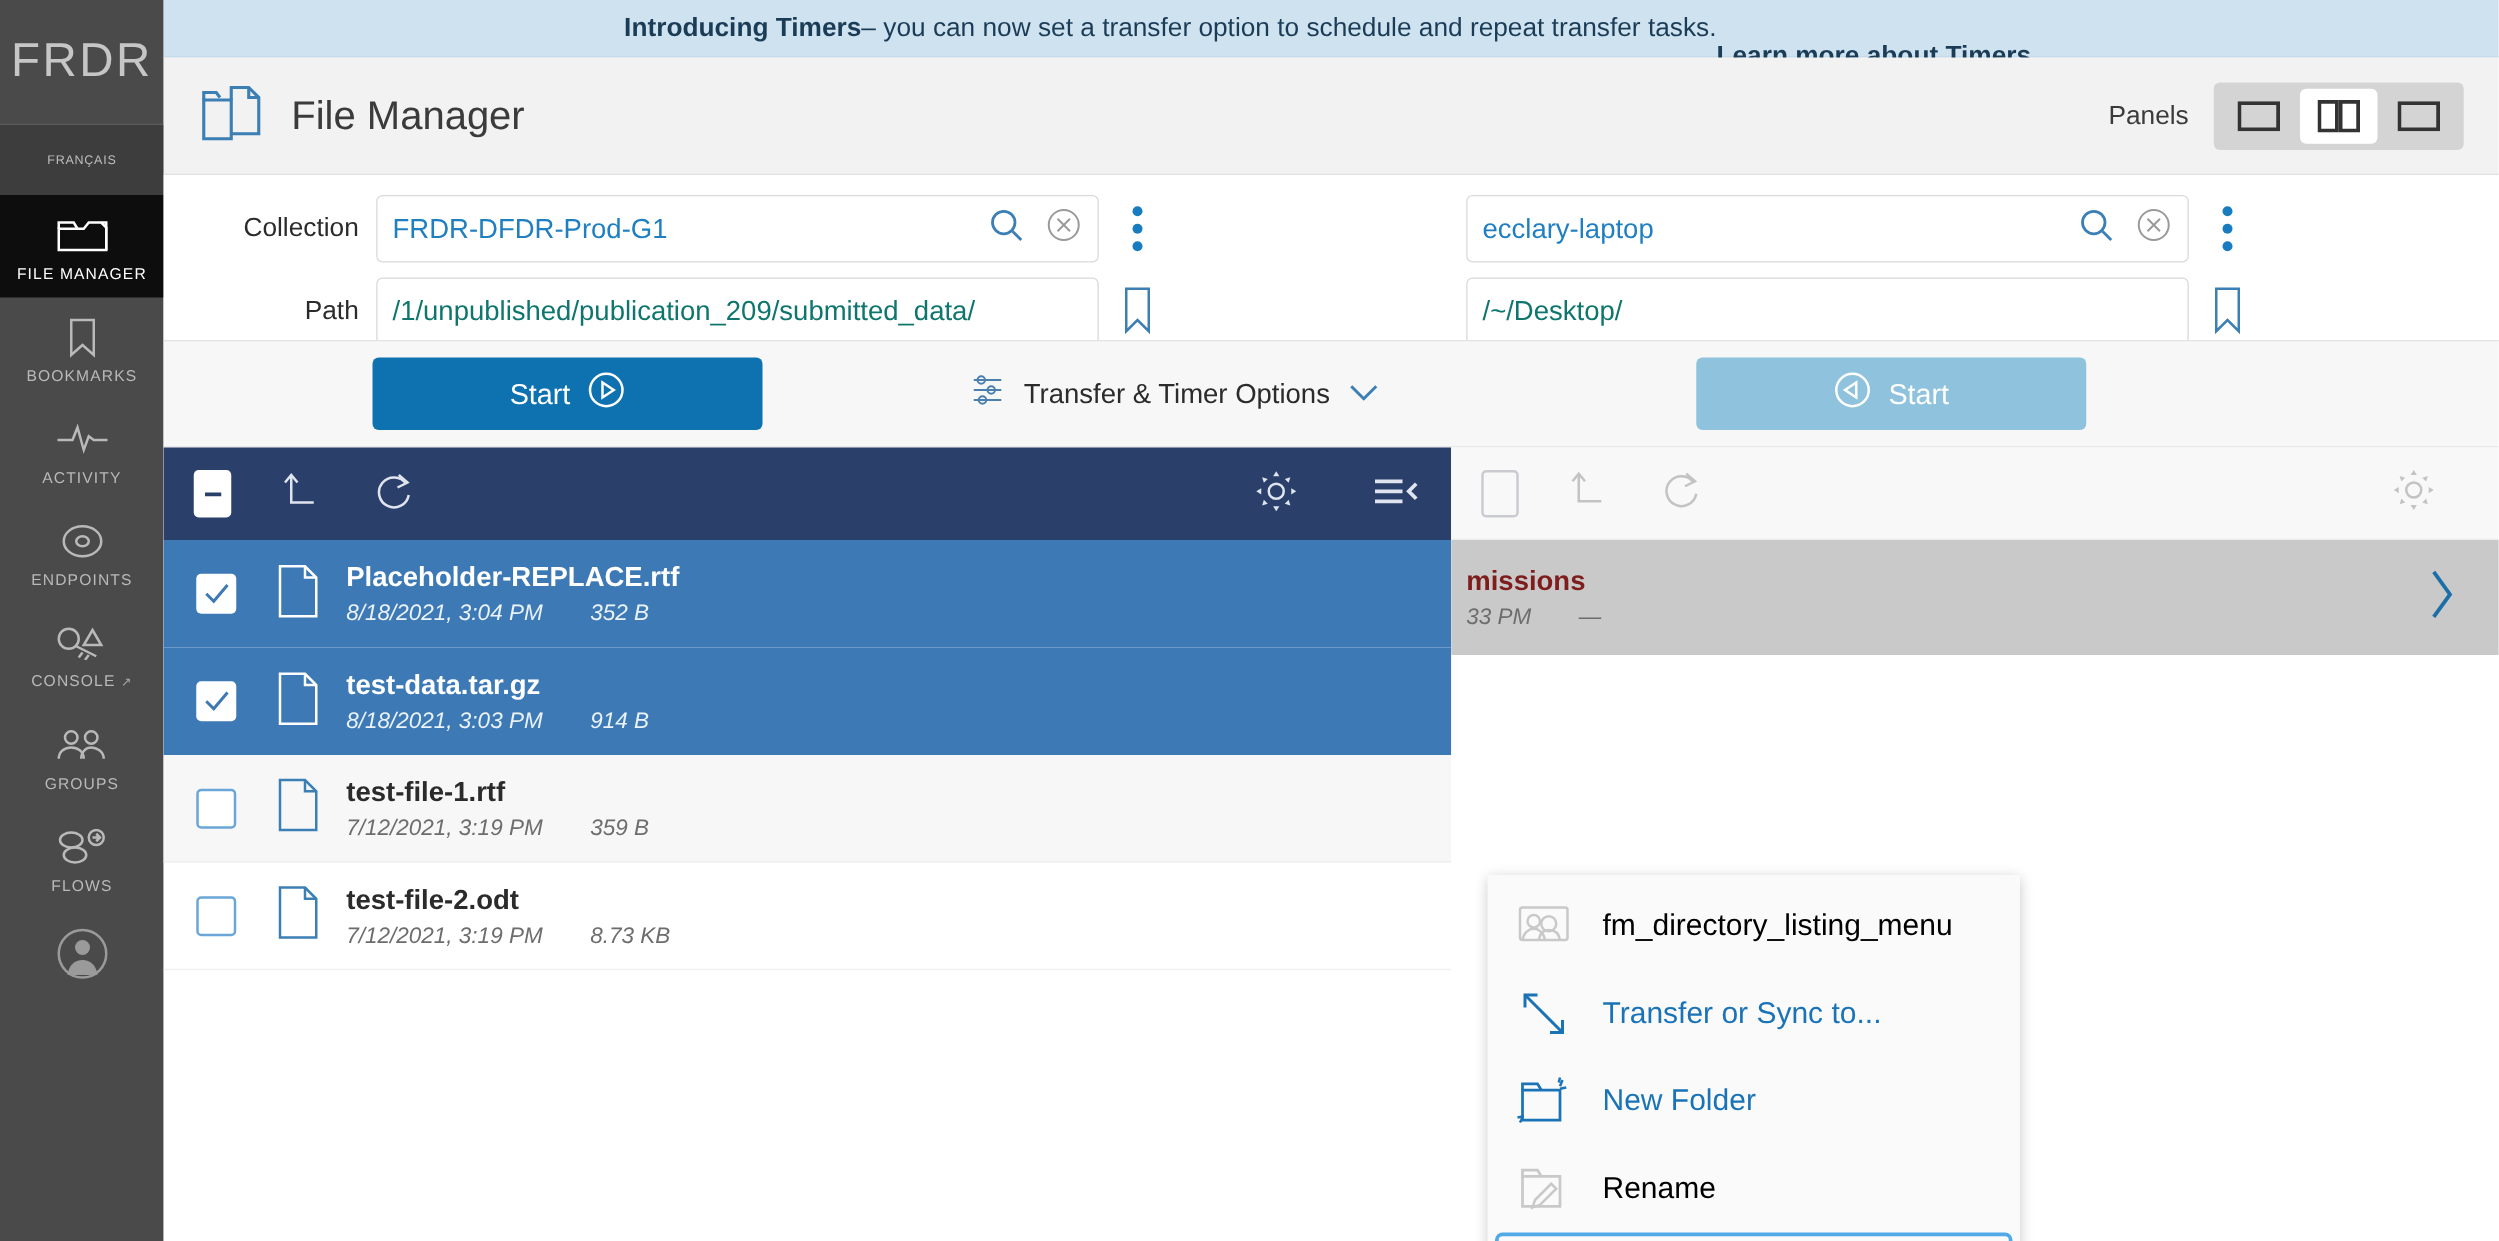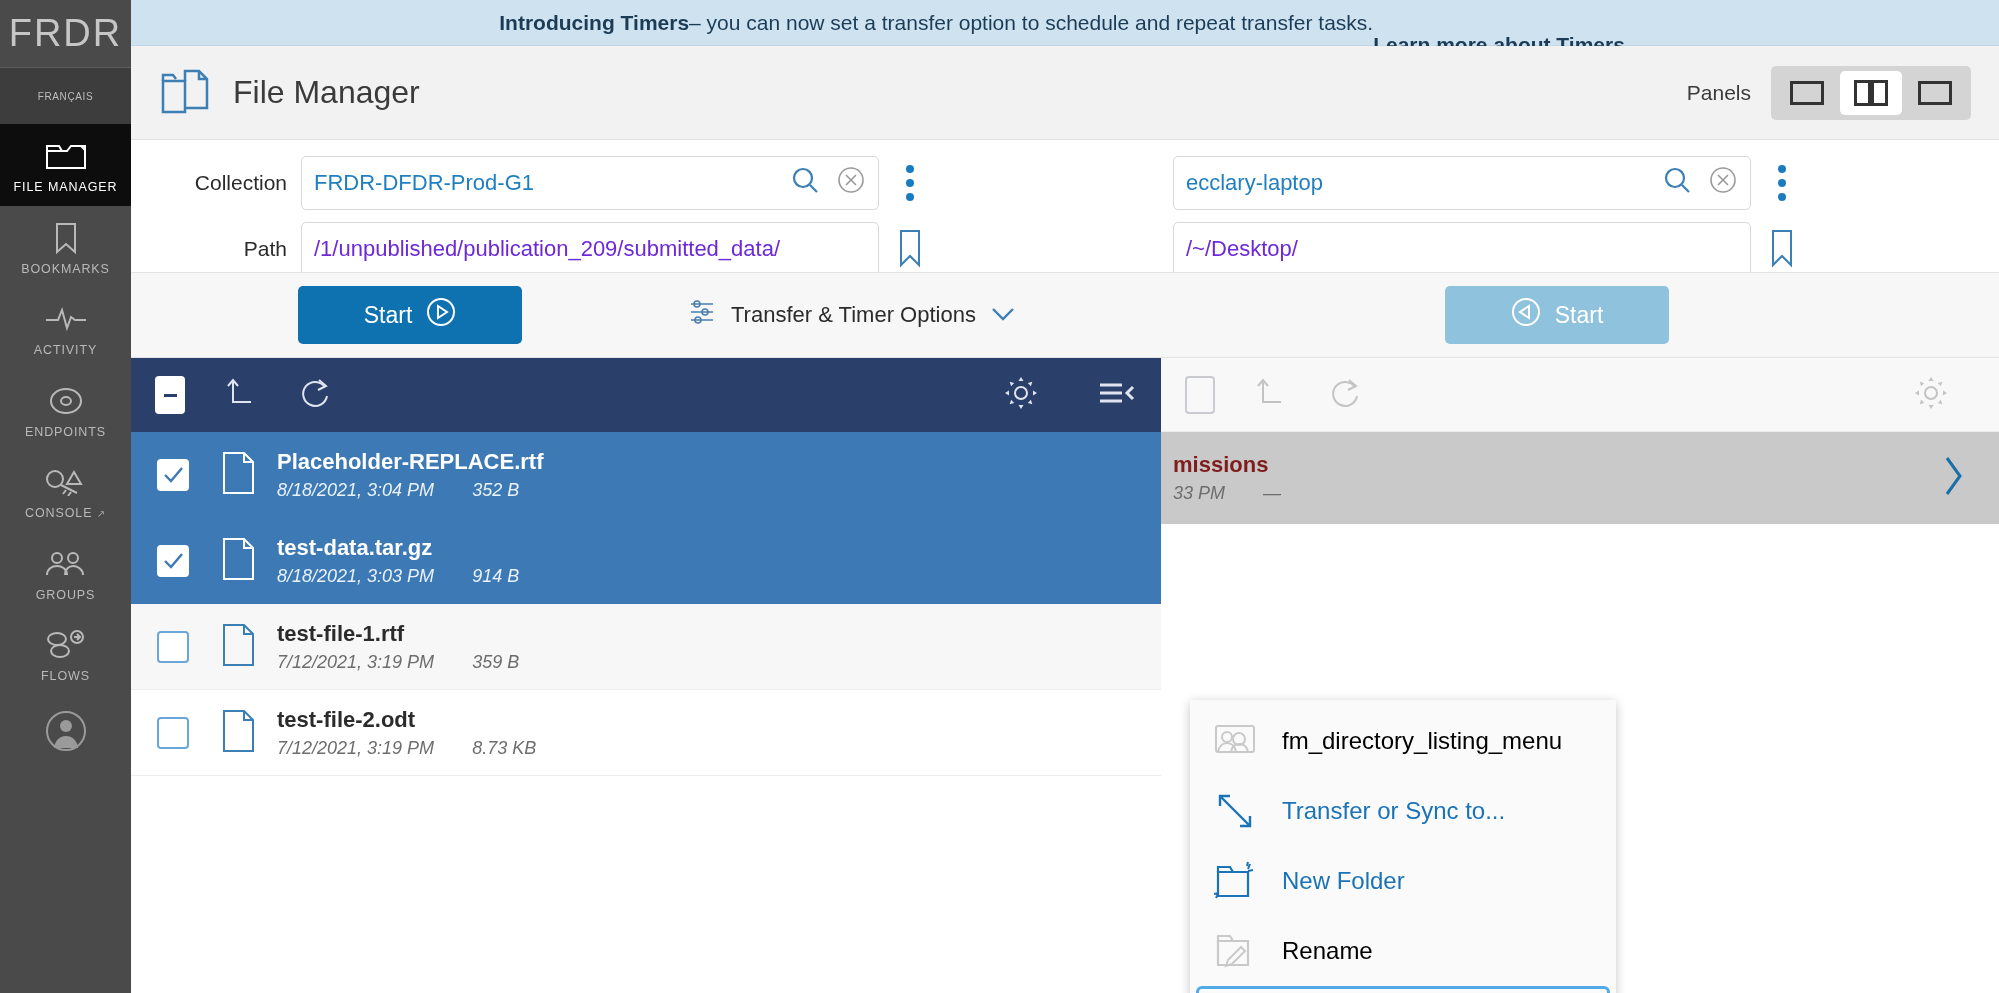--- a/index.html
+++ b/index.html
@@ -15,21 +15,21 @@
   .sidebar {
     width: 131px; height: 993px;
     background: #4a4a4a;
     flex: 0 0 131px;
     display: flex; flex-direction: column;
     align-items: center;
     color: #c9c9c9;
     position: relative;
   }
   .brand {
-    height: 68px; width: 100%;
+    height: 100px; width: 100%;
     display: flex; align-items: center; justify-content: center;
     font-size: 38px; letter-spacing: 2px;
     color: #c6c6c6; font-weight: 400;
     border-bottom: 1px solid #5d5d5d;
   }
   .lang {
     height: 56px; width: 100%;
     background: #3d3d3d;
     display: flex; align-items: center; justify-content: center;
     font-size: 10px; letter-spacing: 0.6px;
@@ -91,37 +91,37 @@
   .flabel { width: 170px; text-align: right; padding-right: 14px; font-size: 21px; color: #2b2b2b; }
   .finput {
     position: relative; height: 54px;
     border: 1px solid #d9d9d9; border-radius: 5px; background: #fff;
     display: flex; align-items: center; padding: 0 12px;
     font-size: 22px;
   }
   .finput.coll { width: 578px; }
   .finput.path { width: 578px; }
   .finput .val { color: #1f7fc0; }
-  .finput .val.dark { color: #6d28d9; }
+  .finput .val.dark { color: #0f766e; }
   .fin-icons { margin-left: auto; display: flex; align-items: center; gap: 16px; }
   .kebab { width: 42px; display: flex; flex-direction: column; align-items: center; gap: 6px; margin: 0 10px; }
   .kebab i { width: 8px; height: 8px; border-radius: 50%; background: #1a7cc0; display: block; }
   .bookmark-btn { width: 42px; display: flex; align-items: center; justify-content: center; margin: 0 10px; }
   .fright { display: flex; align-items: center; margin-left: 12px; }
   .finput.coll2 { width: 578px; }
   .finput.path2 { width: 578px; }
 
   .actionbar {
     height: 86px; background: #f7f7f7;
     border-top: 1px solid #e3e3e3; border-bottom: 1px solid #e3e3e3;
     display: flex; align-items: center; position: relative;
     margin: 0 0 0 0;
   }
   .startbtn {
-    width: 224px; height: 58px; border-radius: 5px;
+    width: 312px; height: 58px; border-radius: 5px;
     display: flex; align-items: center; justify-content: center; gap: 14px;
     color: #fff; font-size: 23px;
   }
   .startbtn.primary { background: #0e72b0; margin-left: 167px; }
   .startbtn.secondary { background: #8ec2dd; }
   .tto { display: flex; align-items: center; gap: 14px; font-size: 22px; color: #2b2b2b; margin-left: 165px; }
   .right-start-wrap { margin-left: auto; margin-right: 330px; }
 
   .panes { display: flex; height: 590px; }
   .pane-left { width: 1030px; position: relative; }

